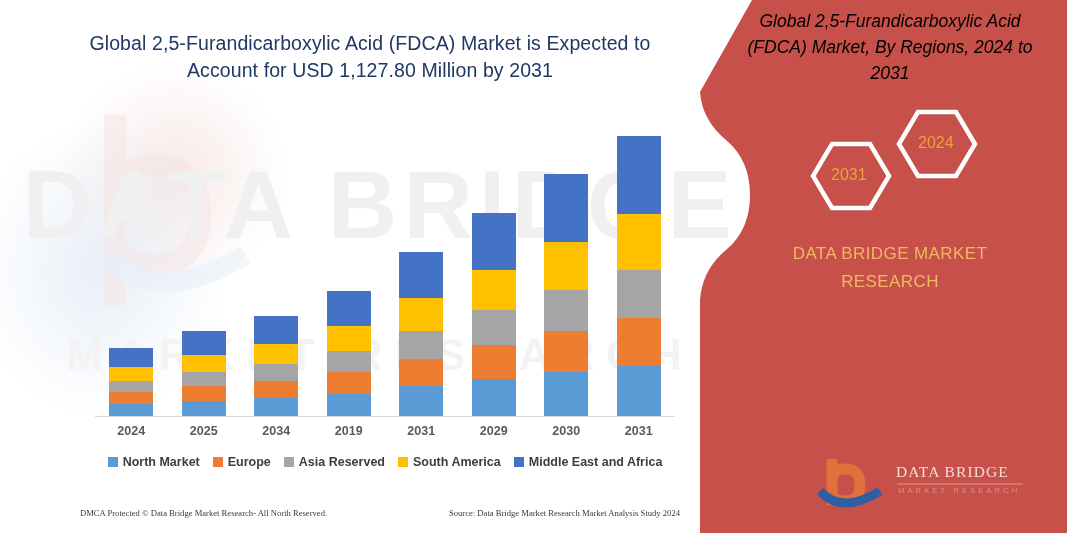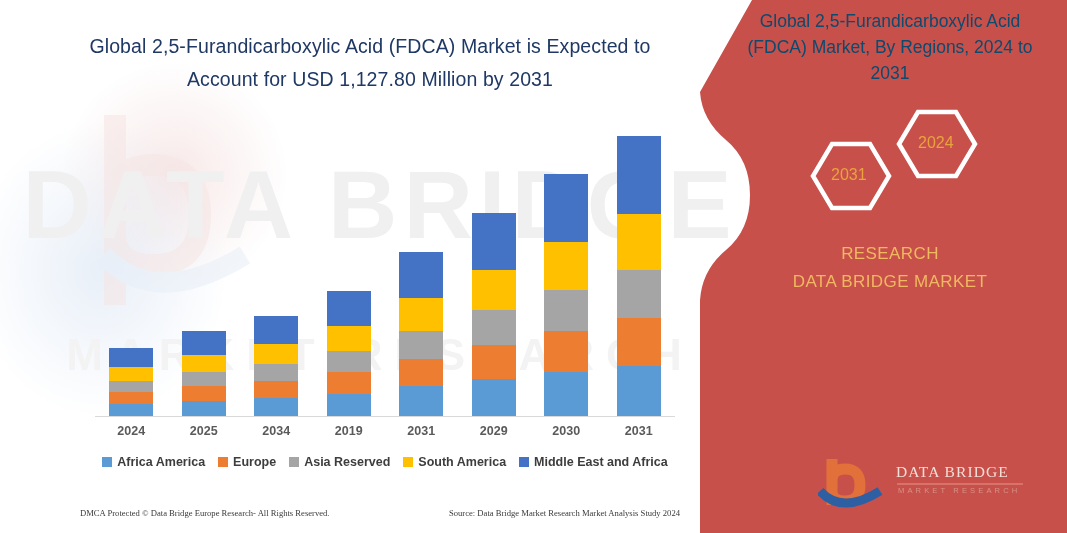--- a/index.html
+++ b/index.html
@@ -76,21 +76,21 @@
     opacity: 0.55;
   }
 
   
   #chart-title {
     position: absolute;
     left: 60px; top: 30px;
     width: 620px;
     text-align: center;
     font-size: 19.5px;
-    line-height: 33px;
+    line-height: 27px;
     color: #1f3864;
     letter-spacing: 0.1px;
   }
 
   
   #plot-area {
     position: absolute;
     left: 95px; top: 120px;
     width: 580px; height: 297px;
   }
@@ -170,23 +170,24 @@
   #right-shape {
     position: absolute;
     left: 0; top: 0;
     width: 367px; height: 533px;
   }
   #right-title {
     position: absolute;
     left: 40px; top: 8px;
     width: 300px;
     text-align: center;
-    color: #0c4a6e;
+    color: #000000;
     font-size: 17.5px;
     line-height: 26px;
+    font-style: italic;
   }
   #hex-wrap {
     position: absolute;
     left: 70px; top: 108px;
     width: 270px; height: 105px;
   }
   .hex-text {
     position: absolute;
     color: #e8a33d;
     font-size: 16px;
@@ -320,42 +321,42 @@
         <div class="x-label" style="left: 223.75px;">2019</div>
         <div class="x-label" style="left: 296.25px;">2031</div>
         <div class="x-label" style="left: 368.75px;">2029</div>
         <div class="x-label" style="left: 441.25px;">2030</div>
         <div class="x-label" style="left: 513.75px;">2031</div>
       </div>
 
     <div id="legend">
         <div class="legend-item">
           <span class="legend-swatch" style="background: rgb(91, 155, 213);"></span>
-          <span class="legend-label">Africa America</span>
+          <span class="legend-label">North Market</span>
         </div>
         <div class="legend-item">
           <span class="legend-swatch" style="background: rgb(237, 125, 49);"></span>
           <span class="legend-label">Europe</span>
         </div>
         <div class="legend-item">
           <span class="legend-swatch" style="background: rgb(165, 165, 165);"></span>
           <span class="legend-label">Asia Reserved</span>
         </div>
         <div class="legend-item">
           <span class="legend-swatch" style="background: rgb(255, 192, 0);"></span>
           <span class="legend-label">South America</span>
         </div>
         <div class="legend-item">
           <span class="legend-swatch" style="background: rgb(68, 114, 196);"></span>
           <span class="legend-label">Middle East and Africa</span>
         </div>
       </div>
 
     <div id="footer">
-      <span>DMCA Protected © Data Bridge Europe Research- All Rights Reserved.</span>
+      <span>DMCA Protected © Data Bridge Market Research- All North Reserved.</span>
       <span>Source: Data Bridge Market Research  Market Analysis Study 2024</span>
     </div>
   </div>
 
   <div id="right-panel">
     <svg id="right-shape" viewBox="0 0 367 533" preserveAspectRatio="none">
       <path d="M52 0 L367 0 L367 533 L0 533 L0 300 Q2 270 26 250 Q50 230 50 195 Q50 160 26 140 Q2 120 0 92 Z" fill="#C8504B"></path>
     </svg>
 
     <div id="right-title">Global 2,5-Furandicarboxylic Acid (FDCA) Market, By Regions, 2024 to 2031</div>
@@ -363,22 +364,22 @@
     <div id="hex-wrap">
       <svg viewBox="0 0 270 105" width="270" height="105">
         <polygon points="148,4 186,4 205,36 186,68 148,68 129,36" fill="none" stroke="#ffffff" stroke-width="4.5"></polygon>
         <polygon points="62,36 100,36 119,68 100,100 62,100 43,68" fill="none" stroke="#ffffff" stroke-width="4.5"></polygon>
       </svg>
       <span class="hex-text" style="left:148px; top:26px;">2024</span>
       <span class="hex-text" style="left:61px; top:58px;">2031</span>
     </div>
 
     <div id="brand-text">
+      <div>DATA BRIDGE MARKET</div>
       <div>RESEARCH</div>
-      <div>DATA BRIDGE MARKET</div>
     </div>
 
     <div id="logo-wrap">
       <svg viewBox="0 0 70 58" width="70" height="58">
         <path d="M14 4 L14 50 M14 26 Q14 14 27 14 Q42 14 42 30 Q42 46 27 46 Q14 46 14 36" fill="none" stroke="#E2703A" stroke-width="11"></path>
         <path d="M2 36 Q24 60 62 36" fill="none" stroke="#2E5FA3" stroke-width="9"></path>
       </svg>
       <div id="logo-name">DATA BRIDGE</div>
       <div id="logo-rule"></div>
       <div id="logo-sub">MARKET RESEARCH</div>

